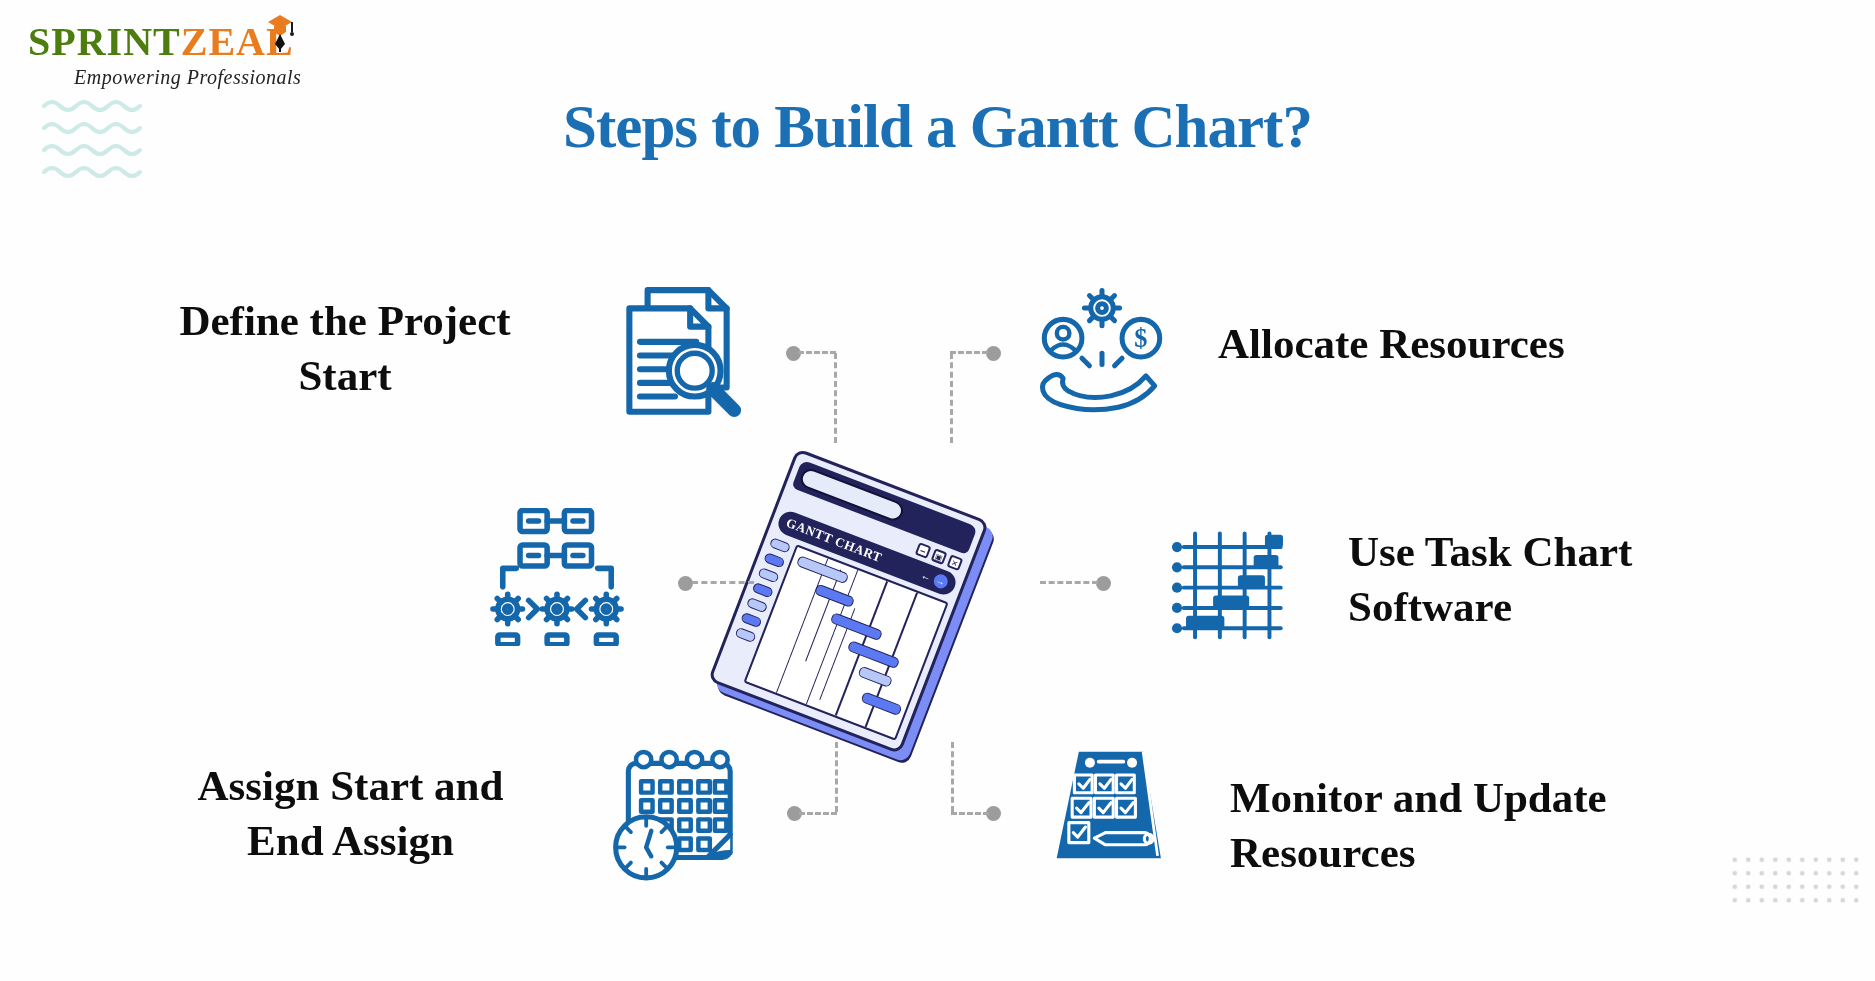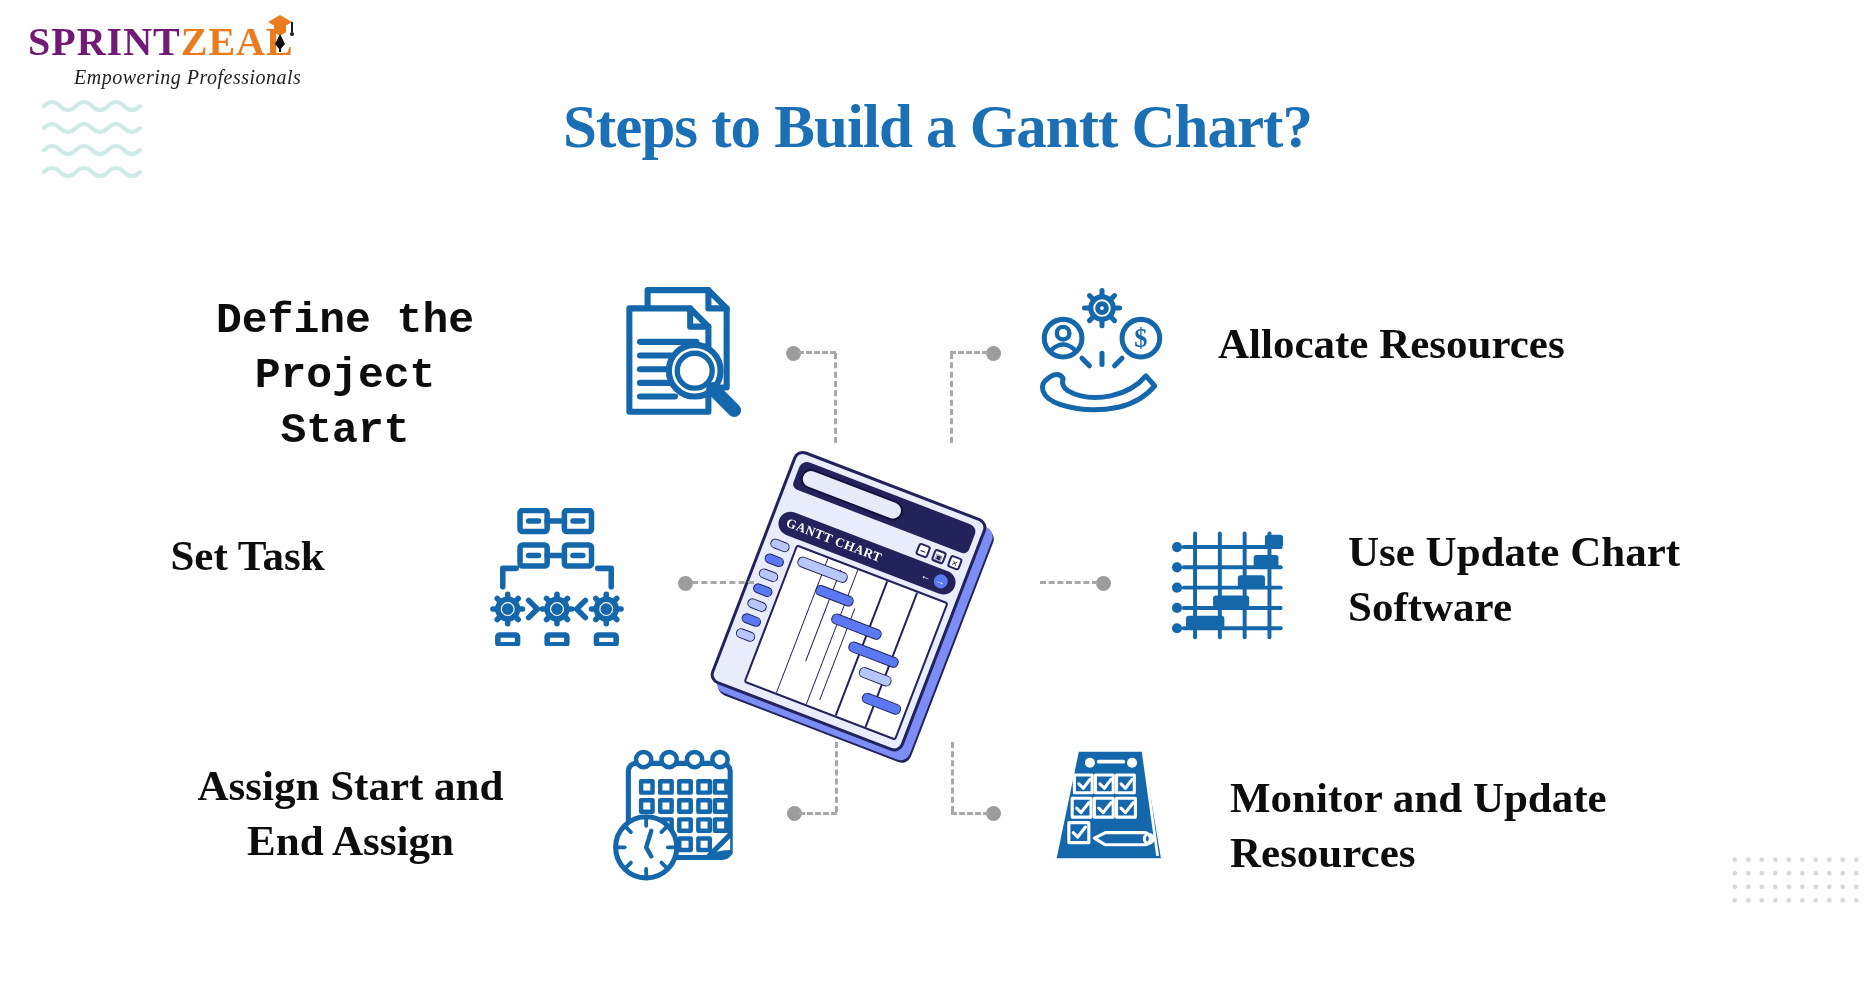--- a/index.html
+++ b/index.html
@@ -2,33 +2,33 @@
 <html><head>
 <meta charset="utf-8">
 <style>
   html,body{margin:0;padding:0;background:#fff;}
   .canvas{position:relative;width:1875px;height:981px;background:#fffefe;overflow:hidden;
           font-family:"Liberation Serif",serif;}
 
   
   .logo{position:absolute;left:28px;top:22px;width:290px;}
   .brand{font-size:40px;font-weight:bold;letter-spacing:1px;line-height:1;}
-  .brand .p1{color:#701a75;}
+  .brand .p1{color:#4d7c0f;}
   .brand .p2{color:#e87c1e;}
   .tagline{font-size:20px;font-style:italic;color:#222;margin:4px 0 0 46px;letter-spacing:.5px;}
   .cap-icon{position:absolute;left:237px;top:-12px;}
   .waves{position:absolute;left:40px;top:100px;}
 
   
   .page-title{position:absolute;left:0;right:0;top:92px;text-align:center;
               font-size:61px;font-weight:bold;color:#1a6fb5;letter-spacing:-1px;}
 
   
   .step-label{position:absolute;font-weight:bold;font-size:43px;line-height:1.28;color:#0d0d0d;}
-  .s-define {left:135px;top:293px;width:420px;text-align:center;font-family:Liberation Mono, monospace;}
+  .s-define {left:135px;top:293px;width:420px;text-align:center;}
   .s-deps   {left:55px; top:528px;width:385px;text-align:center;}
   .s-assign {left:148px;top:758px;width:405px;text-align:center;}
   .s-alloc  {left:1218px;top:316px;width:520px;text-align:left;}
   .s-soft   {left:1348px;top:524px;width:480px;text-align:left;}
   .s-monitor{left:1230px;top:770px;width:520px;text-align:left;}
 
   .icon-box{position:absolute;}
 
   
   .dash-h{position:absolute;border-top:3px dashed #a8a8a8;}
@@ -98,31 +98,30 @@
     </g>
   </svg>
 
   <div class="page-title">Steps to Build a Gantt Chart?</div>
 
   <div class="step-label s-define">
     <div>Define the Project</div>
     <div>Start</div>
   </div>
   <div class="step-label s-deps">
-    <div>Set Task</div>
   </div>
   <div class="step-label s-assign">
     <div>Assign Start and</div>
     <div>End Assign</div>
   </div>
   <div class="step-label s-alloc">
     <div>Allocate Resources</div>
   </div>
   <div class="step-label s-soft">
-    <div>Use Update Chart</div>
+    <div>Use Task Chart</div>
     <div>Software</div>
   </div>
   <div class="step-label s-monitor">
     <div>Monitor and Update</div>
     <div>Resources</div>
   </div>
 
   <div class="icon-box" style="left:602px;top:278px;">
     <svg width="152" height="152" viewBox="0 0 100 100" fill="none" stroke="#1467ab" stroke-width="4" stroke-linejoin="round" stroke-linecap="round">
       <path d="M30 8 H70 L82 20 V72 H30 Z" fill="#fff"></path>

